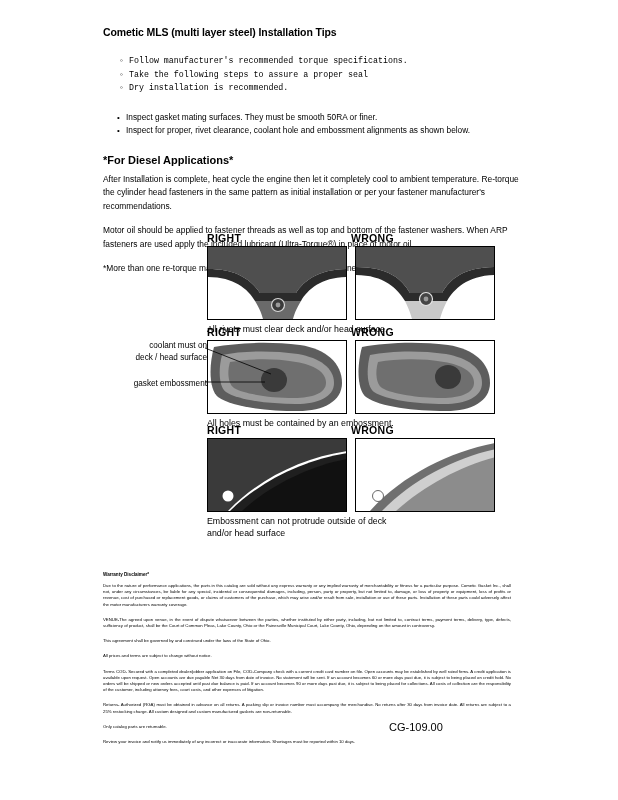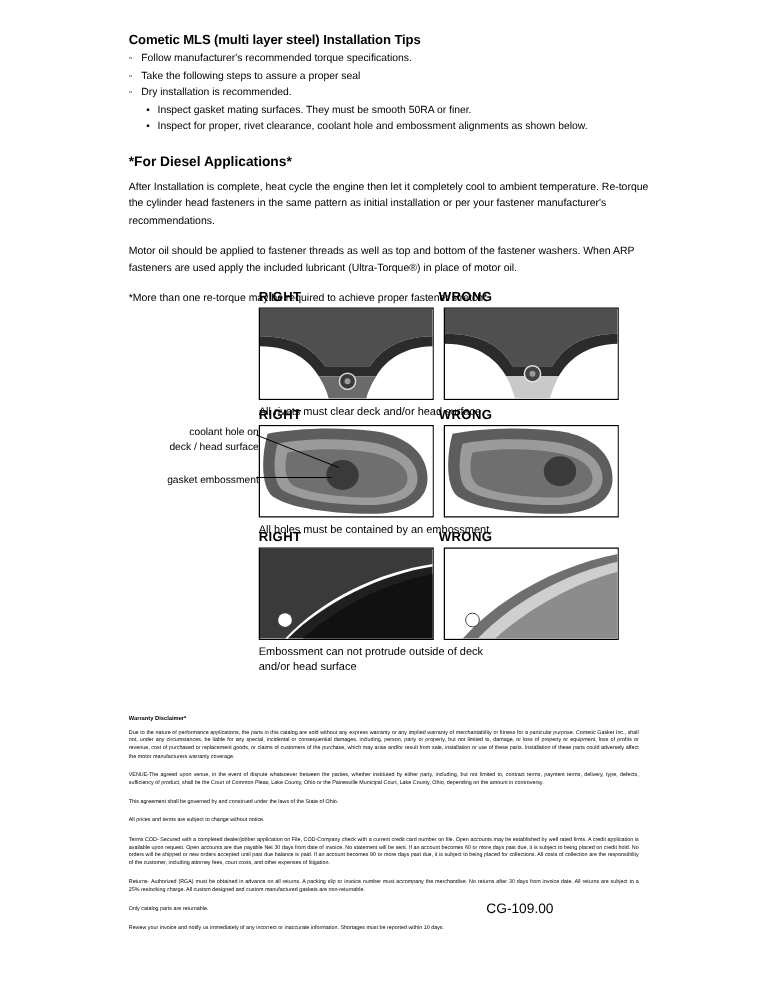--- a/index.html
+++ b/index.html
@@ -31,22 +31,23 @@
 
   .doc-title {
     font-size: 10.5px;
     font-weight: bold;
     letter-spacing: -0.1px;
     margin: 0 0 2px 0;
   }
 
   ul.bullets {
     list-style: none;
-    margin: 0;
+    margin: 16px;
     padding: 0;
+    font-family: Liberation Mono, monospace;
   }
   ul.bullets li {
     font-size: 8.3px;
     line-height: 13.5px;
     position: relative;
     padding-left: 10px;
   }
   ul.bullets li::before {
     content: "\25E6";
     position: absolute;
@@ -236,21 +237,21 @@
           <path d="M14,14 C34,10 62,9 90,13 C112,17 126,27 126,42 C126,56 110,63 88,63 C60,63 30,59 18,51 C11,46 10,29 14,14 Z" fill="#9b9b9b"></path>
           <path d="M22,21 C40,18 64,17 88,21 C106,24 118,31 118,42 C118,52 104,57 86,57 C62,57 36,53 26,47 C20,43 19,31 22,21 Z" fill="#6f6f6f"></path>
           <ellipse cx="92" cy="36" rx="13" ry="12" fill="#3a3a3a"></ellipse>
         </svg>
       </div>
     </div>
     <div class="fig-caption">All holes must be contained by an embossment.</div>
   </div>
 
   <div class="callout-text" style="left:97px; top:340px; width:110px;">
-    <div>coolant hole on</div>
+    <div>coolant must on</div>
     <div>deck / head surface</div>
   </div>
   <div class="callout-text" style="left:97px; top:378px; width:110px;">gasket embossment</div>
 
   <svg style="position:absolute; left:205px; top:338px;" width="80" height="60" viewBox="0 0 80 60">
     <line x1="0" y1="10" x2="66" y2="36" stroke="#000" stroke-width="0.8"></line>
     <line x1="0" y1="44" x2="60" y2="44" stroke="#000" stroke-width="0.8"></line>
   </svg>
 
   <div class="figgroup" style="left:103px; top:424px;">

